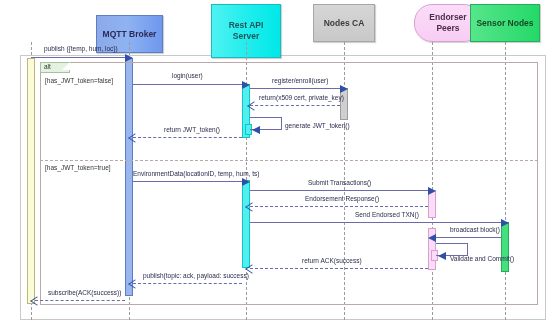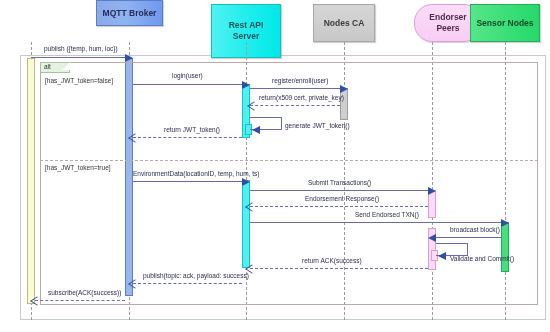--- a/index.html
+++ b/index.html
@@ -69,21 +69,21 @@
   
   .outerframe{position:absolute;box-sizing:border-box;border:1px solid #c9c9c9;}
 </style>
 </head>
 <body>
 
 <div id="canvas">
 
   <div class="outerframe" style="left:20px;top:55px;width:526px;height:265px;"></div>
 
-  <div class="participant p-mqtt" style="left:96px;top:0;width:67px;height:26px;">
+  <div class="participant p-mqtt" style="left:96px;top:15px;width:67px;height:38px;">
     <span>MQTT Broker</span>
   </div>
   <div class="participant p-rest" style="left:211px;top:4px;width:70px;height:54px;">
     <span>Rest API Server</span>
   </div>
   <div class="participant p-ca" style="left:313px;top:4px;width:62px;height:38px;">
     <span>Nodes CA</span>
   </div>
   <div class="participant p-endor" style="left:414px;top:4px;width:68px;height:38px;border-radius:18px;">
     <span>Endorser Peers</span>

